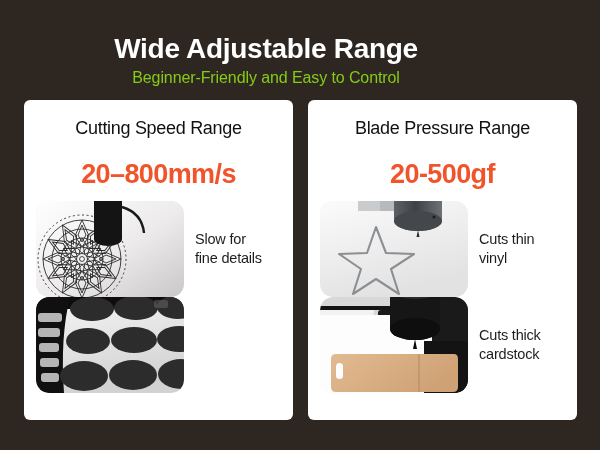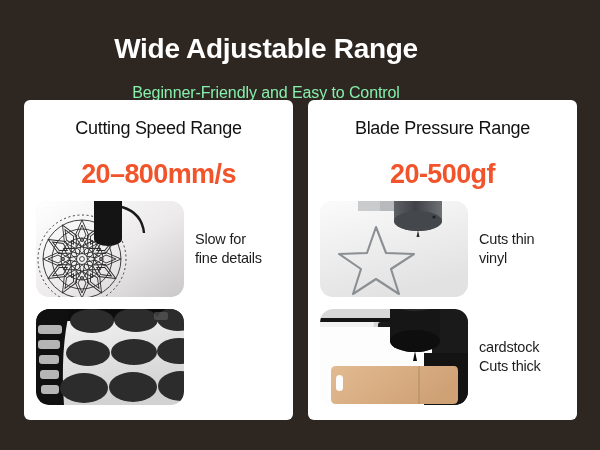--- a/index.html
+++ b/index.html
@@ -23,25 +23,25 @@
     text-align: center;
   }
   .header-title {
     color: #ffffff;
     font-size: 28px;
     font-weight: bold;
     letter-spacing: -0.3px;
     line-height: 34px;
   }
   .header-subtitle {
-    color: #86efac;
+    color: #84cc16;
     font-size: 16px;
     font-weight: normal;
     line-height: 22px;
-    margin-top: 16px;
+    margin-top: 1px;
     letter-spacing: -0.1px;
   }
 
   
   .cards {
     position: absolute;
     left: 24px;
     top: 100px;
     width: 553px;
     height: 320px;
@@ -73,21 +73,20 @@
     font-weight: bold;
     line-height: 32px;
     letter-spacing: -0.6px;
     margin-top: 19px;
   }
 
   .rows {
     margin-top: 11px;
     display: flex;
     flex-direction: column;
-    gap: 12px;
   }
   .row {
     display: flex;
     align-items: center;
     gap: 11px;
     height: 96px;
   }
   .thumb {
     width: 148px;
     height: 96px;
@@ -334,21 +333,21 @@
               <rect x="16" y="66" width="7" height="16" rx="3.5" fill="#fdfdfd"></rect>
               <path d="M99 57 v38" stroke="#b58f66" stroke-width="1.2" fill="none"></path>
               <path d="M70 -8 h50 v40 a25 11 0 0 1 -50 0 Z" fill="#161616"></path>
               <ellipse cx="95" cy="32" rx="25" ry="11" fill="#0e0e0e"></ellipse>
               <ellipse cx="95" cy="-8" rx="25" ry="10" fill="#2b2b2b"></ellipse>
               <path d="M95 42 l-2 10 h4 Z" fill="#0a0a0a"></path>
             </g>
           </svg>
         </div>
         <div class="row-label">
+          <div>Cuts thick</div>
           <div>cardstock</div>
-          <div>Cuts thick</div>
         </div>
       </div>
 
     </div>
   </div>
 
 </div>
 
 </body></html>

